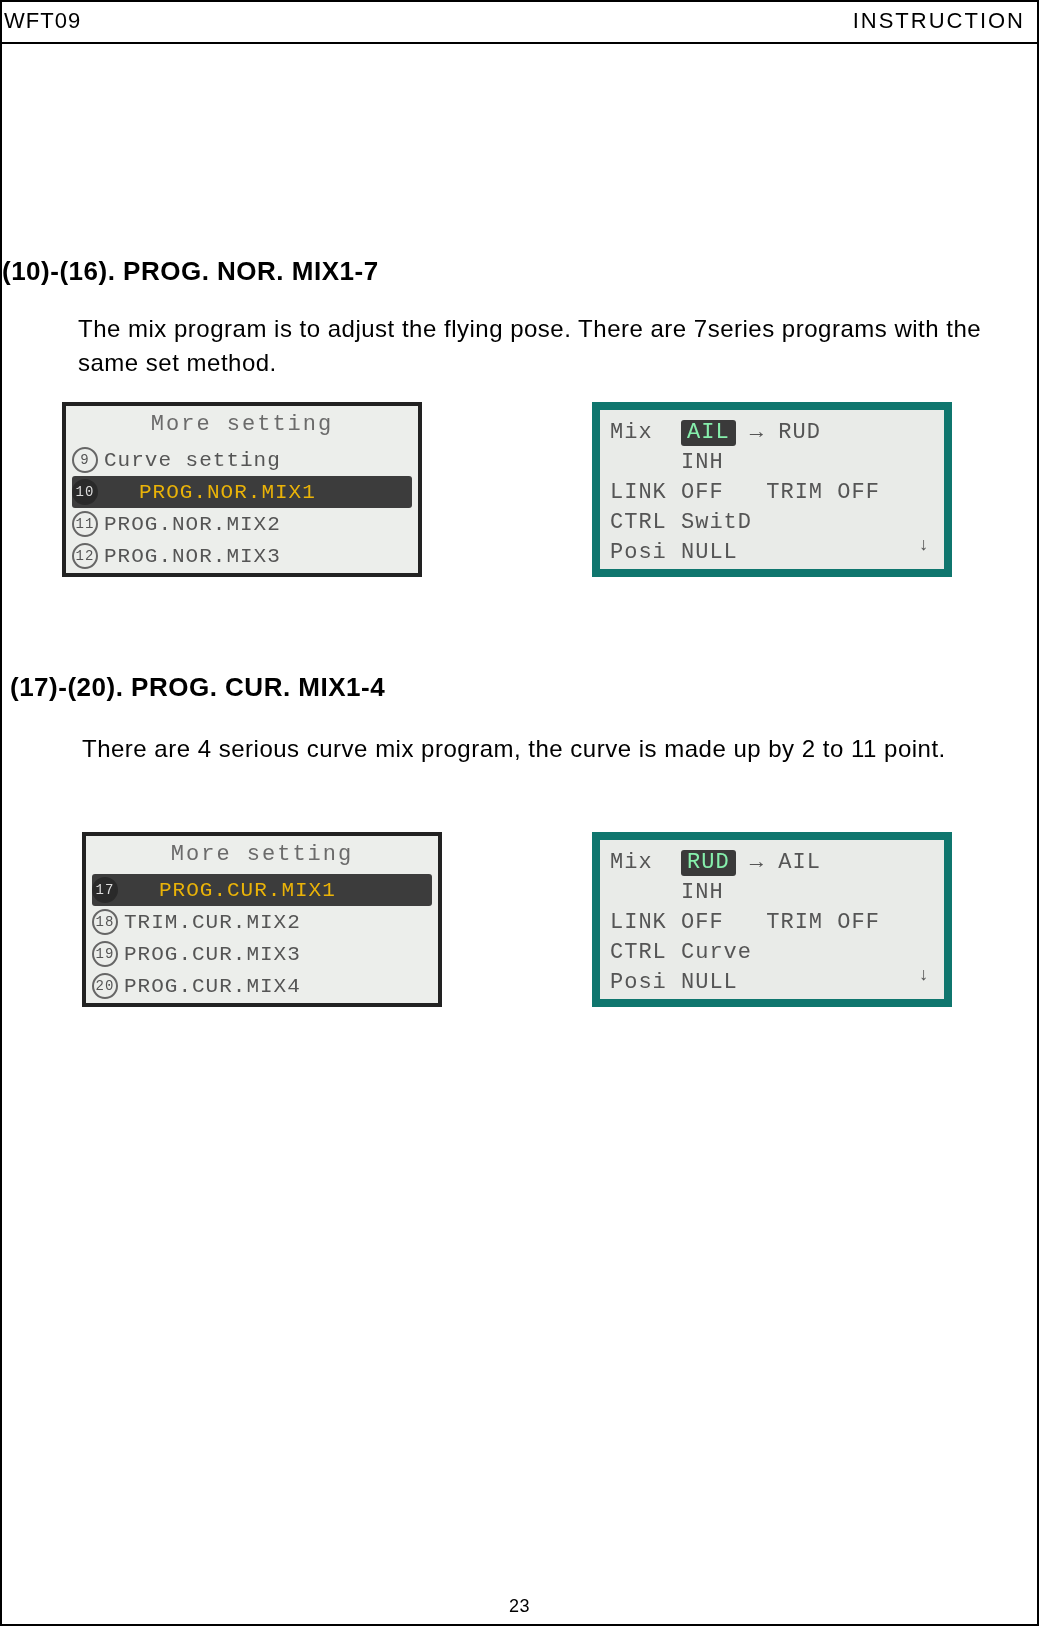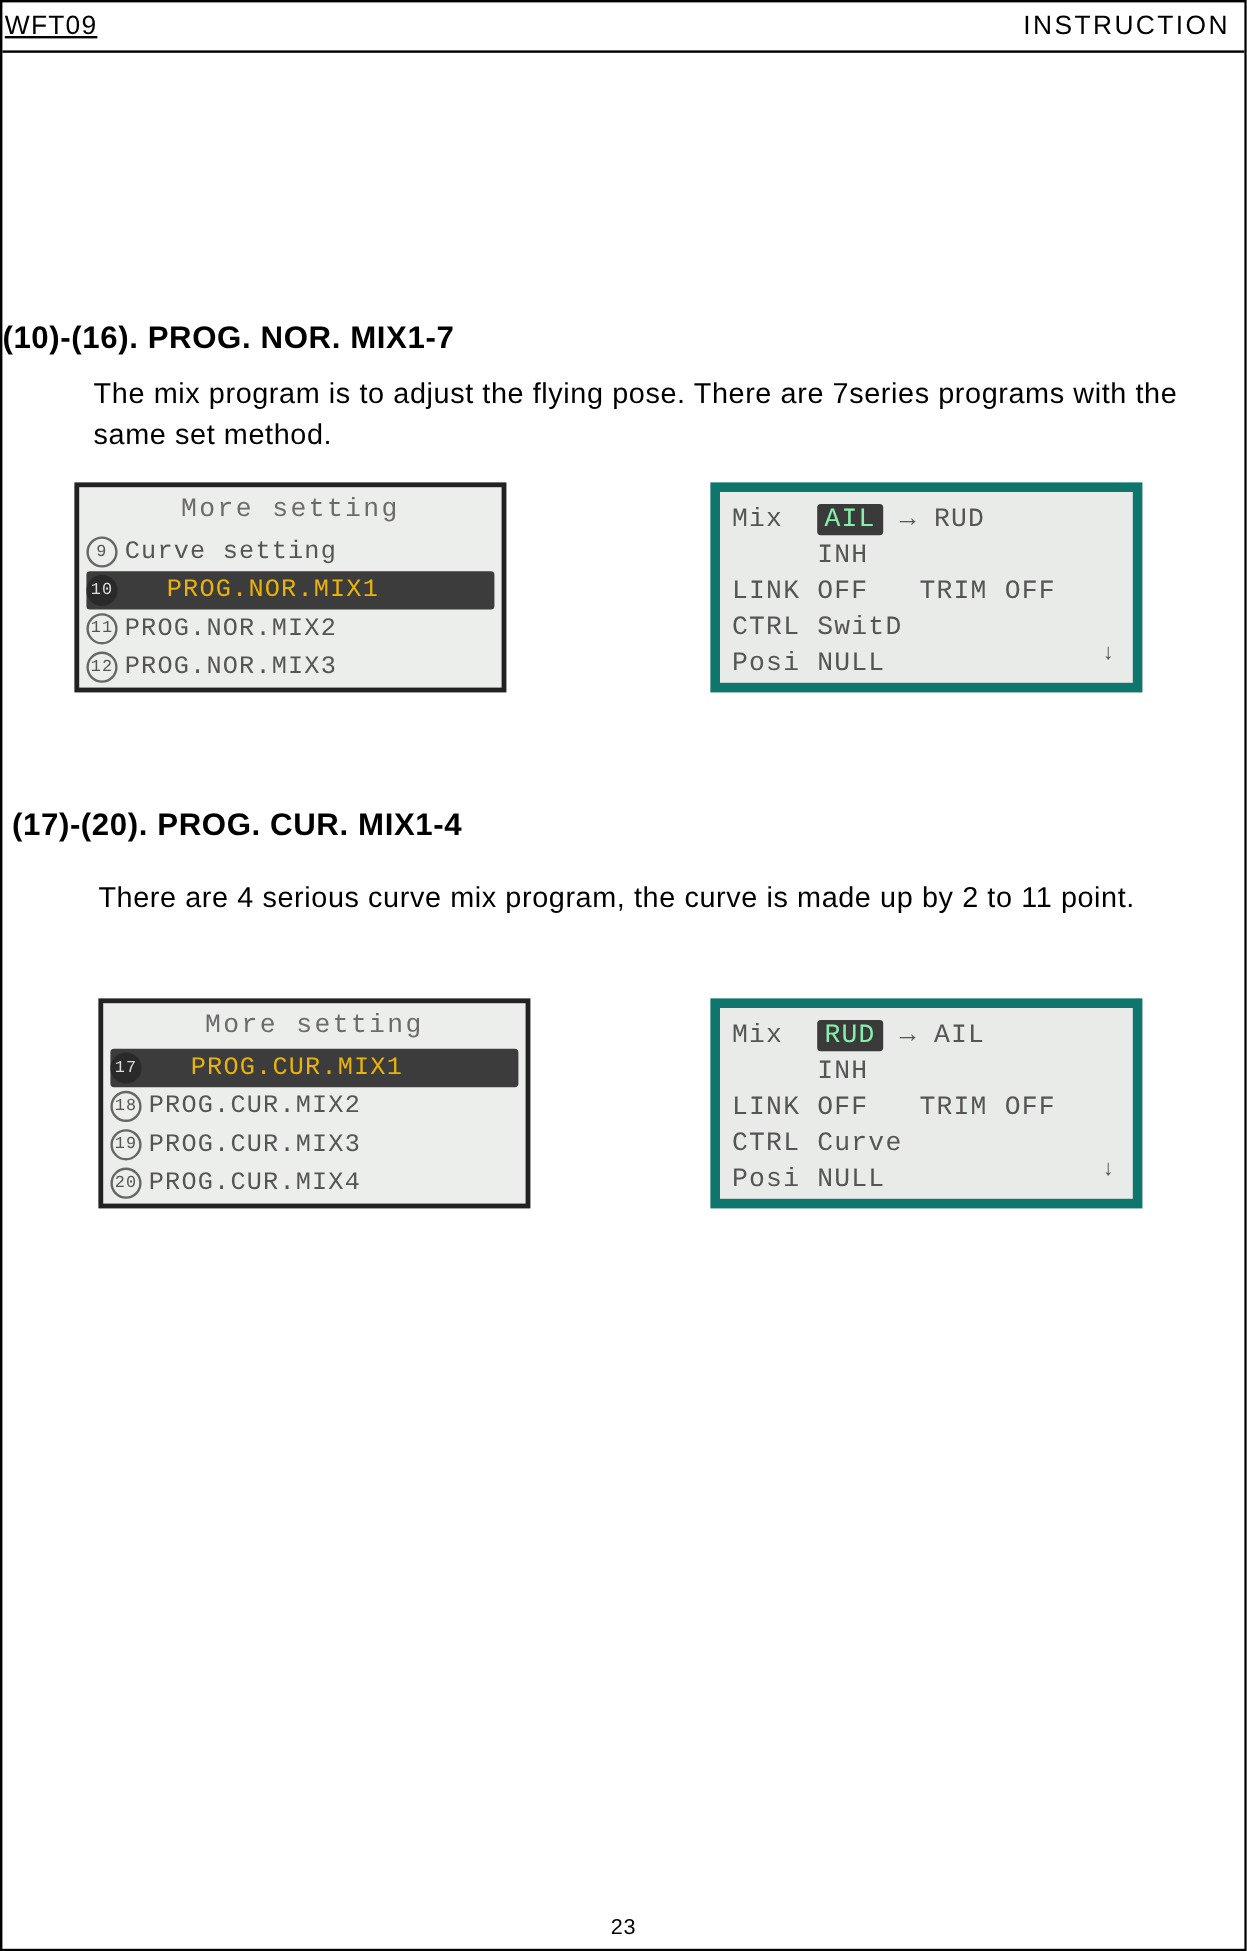--- a/index.html
+++ b/index.html
@@ -1,20 +1,20 @@
 <!DOCTYPE html>
 <html><head>
 <meta charset="utf-8">
 <style>
   html,body{margin:0;padding:0;background:#fff;color:#000;}
   body{font-family:Arial,Helvetica,sans-serif;font-size:24px;line-height:1.2;letter-spacing:0.5px;}
   .page{position:relative;width:1039px;height:1626px;margin:0 auto;border:2px solid #000;box-sizing:border-box;}
 
   
-  .hdr-left{position:absolute;left:2px;top:6px;font-size:22px;letter-spacing:1px;text-decoration:underline;}
+  .hdr-left{position:absolute;left:2px;top:6px;font-size:22px;letter-spacing:1px;}
   .hdr-right{position:absolute;right:12px;top:6px;font-size:22px;letter-spacing:2px;}
   .hdr-rule{position:absolute;left:0;right:0;top:40px;height:0;border-top:2px solid #000;}
 
   
   .sec-title{position:absolute;font-weight:bold;font-size:26px;}
   .sec-body{position:absolute;font-size:24px;line-height:1.4;}
 
   
   .lcd{position:absolute;background:#eceeeb;border:4px solid #222;box-sizing:border-box;text-decoration:underline;}
   .lcd .inner{position:absolute;left:6px;right:6px;top:6px;bottom:6px;}
@@ -38,21 +38,21 @@
 </style>
 </head>
 <body>
 
 <div class="page">
 
   <div class="hdr-left">WFT09</div>
   <div class="hdr-right">INSTRUCTION</div>
   <div class="hdr-rule"></div>
 
-  <div class="sec-title" style="left:0px;top:264px;">(10)-(16). PROG. NOR. MIX1-7</div>
+  <div class="sec-title" style="left:0px;top:254px;">(10)-(16). PROG. NOR. MIX1-7</div>
   <div class="sec-body" style="left:76px;top:310px;right:40px;">The mix program is to adjust the flying pose. There are 7series programs with the same set method.</div>
 
   <div class="lcd" style="left:60px;top:400px;width:360px;height:175px;">
     <div class="inner">
       <div class="menu-title">More setting</div>
       <div id="lcdA-rows">
           <div class="row">
             <span class="num">9</span>
             <span class="txt">Curve setting</span>
           </div>
@@ -93,21 +93,21 @@
   <div class="lcd" style="left:80px;top:830px;width:360px;height:175px;">
     <div class="inner">
       <div class="menu-title">More setting</div>
       <div id="lcdC-rows">
           <div class="row sel">
             <span class="num filled">17</span>
             <span class="txt">PROG.CUR.MIX1</span>
           </div>
           <div class="row">
             <span class="num">18</span>
-            <span class="txt">PROG.CUR.MIX2</span>
+            <span class="txt">TRIM.CUR.MIX2</span>
           </div>
           <div class="row">
             <span class="num">19</span>
             <span class="txt">PROG.CUR.MIX3</span>
           </div>
           <div class="row">
             <span class="num">20</span>
             <span class="txt">PROG.CUR.MIX4</span>
           </div>
         </div>

